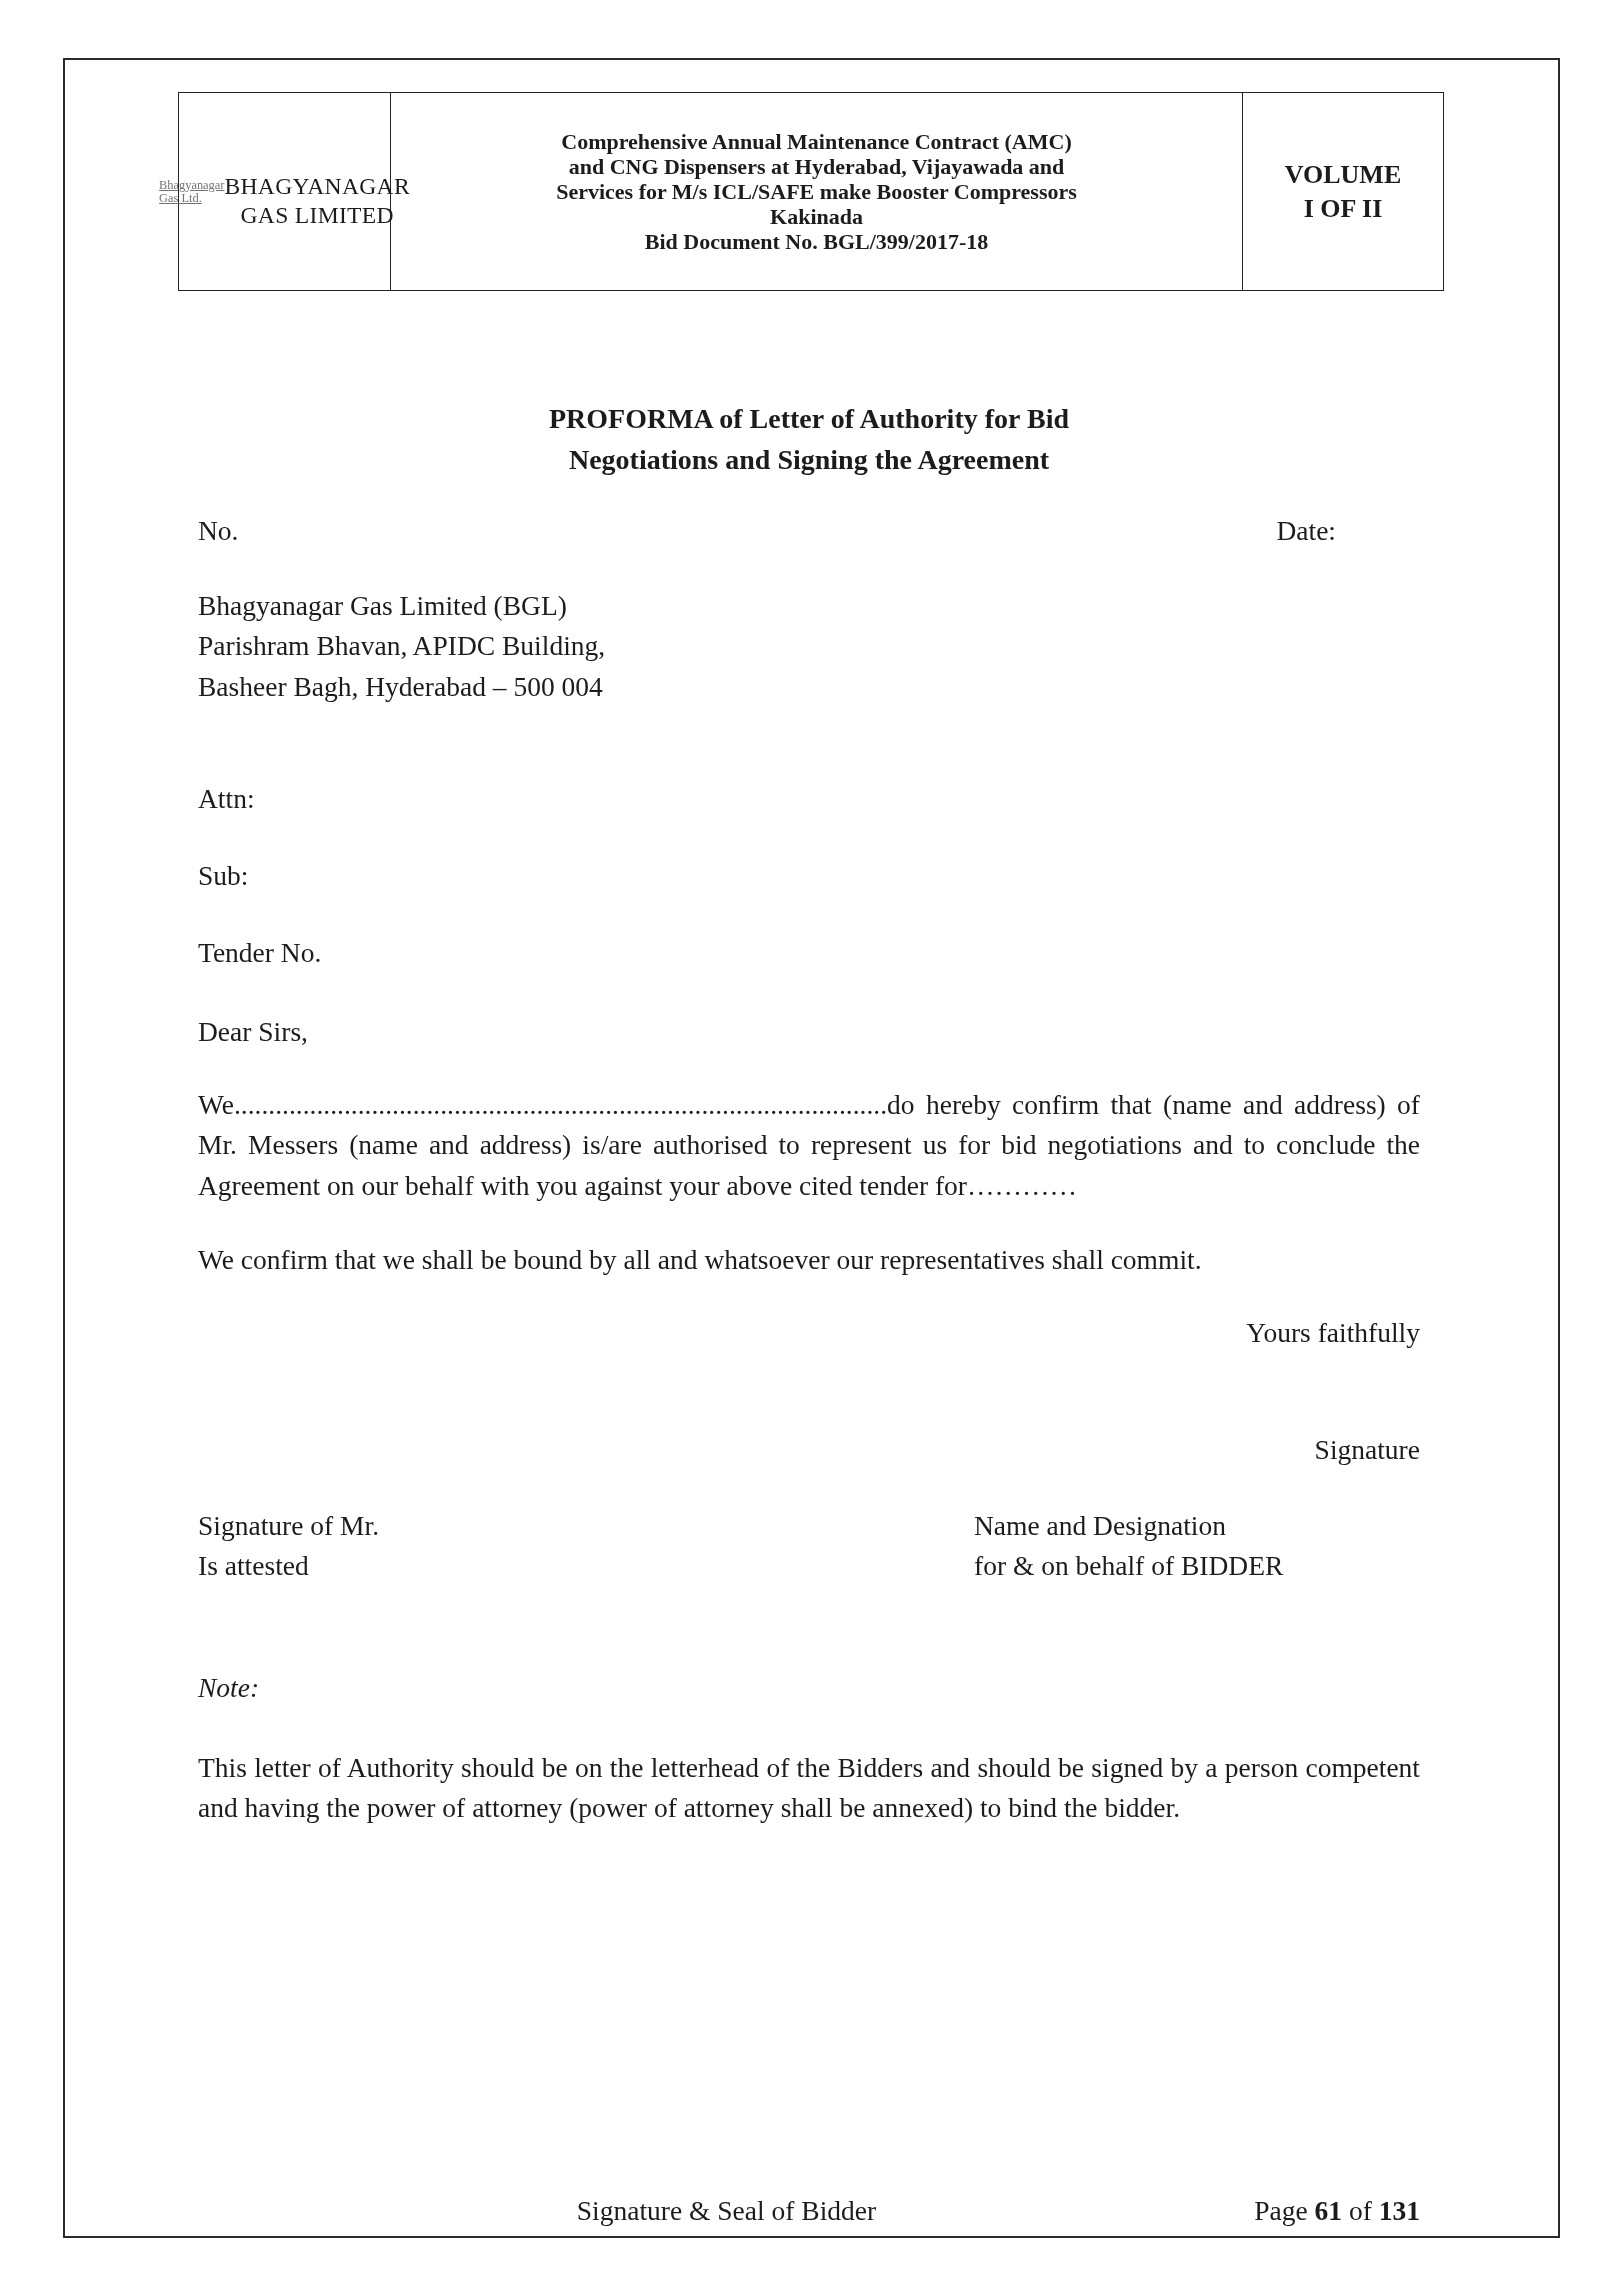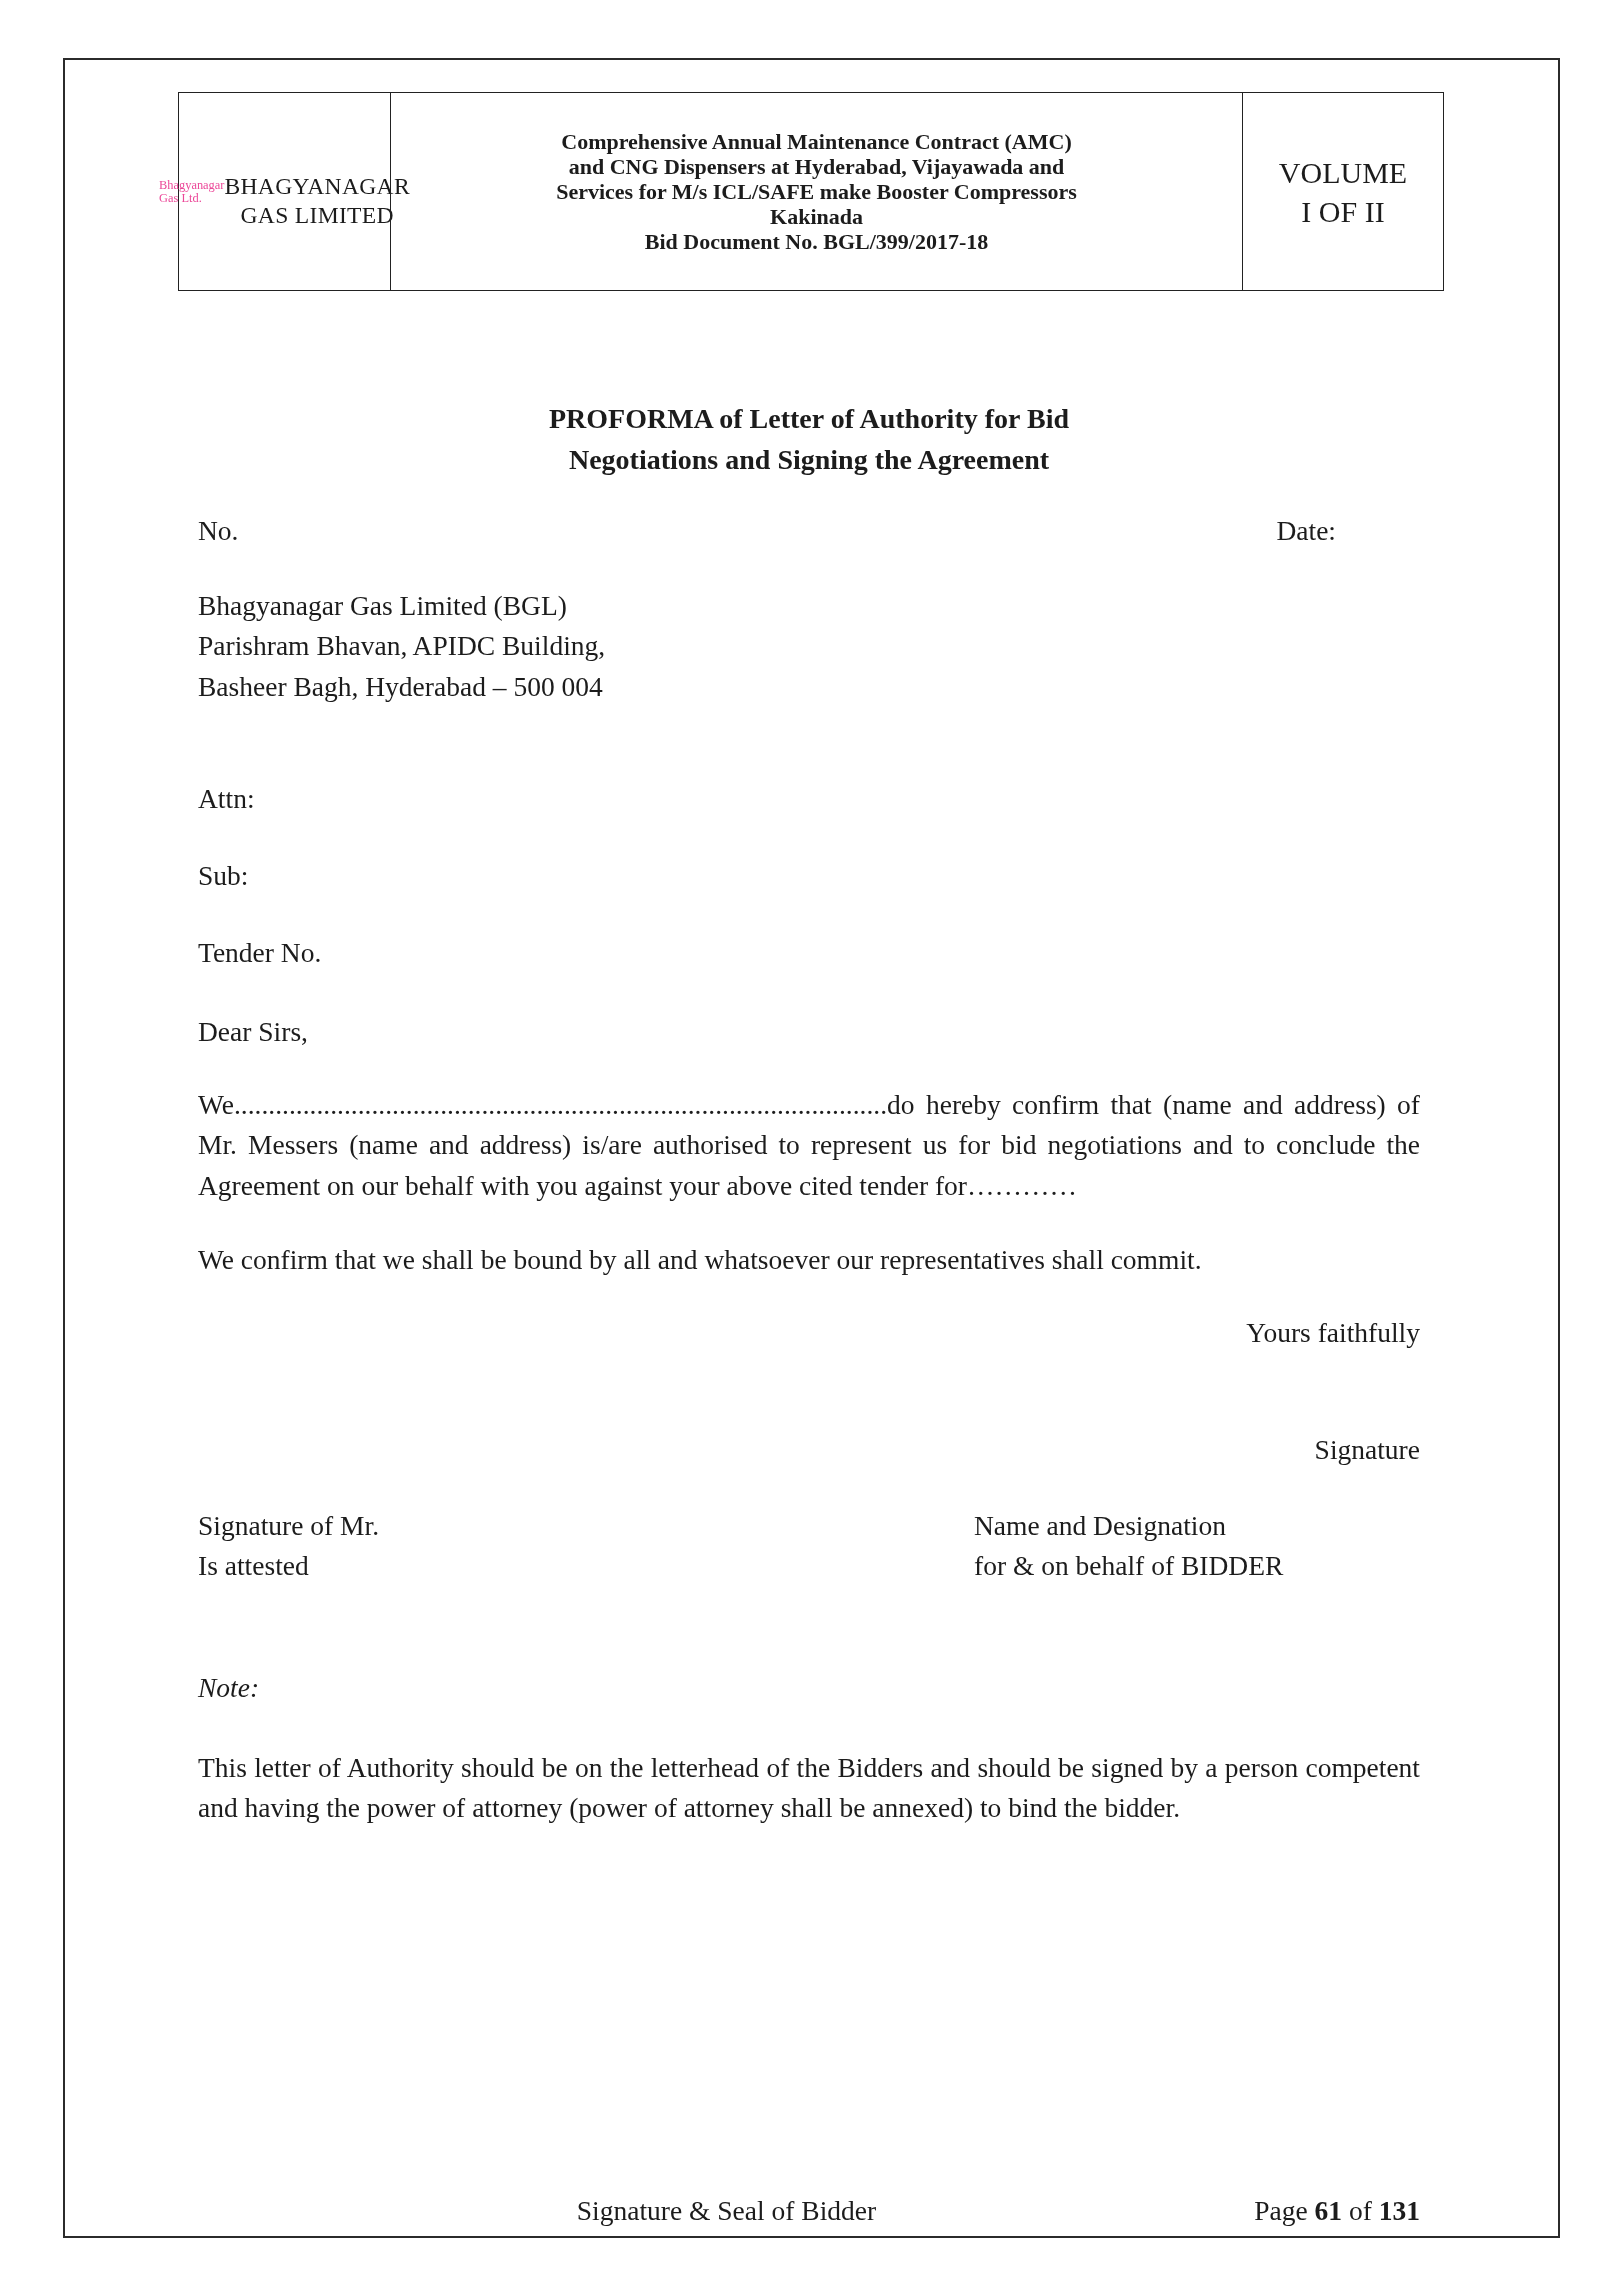--- a/index.html
+++ b/index.html
@@ -25,31 +25,31 @@
   
   .header-table {
     display:flex; width:1266px; margin-left:-20px;
     border:1.3px solid #222; height:199px; background:#fff;
   }
   .ht-cell + .ht-cell { border-left:1.3px solid #222; }
   .logo-cell {
     width:211px; display:flex; 
     align-items:center; justify-content:center; padding:3.9px 2.6px;
   }
-  .logo-tagline { font-size:12.4px; color:#ec4899; line-height:1.1; margin-top:1.3px; }
+  .logo-tagline { font-size:12.4px; color:#737373; line-height:1.1; margin-top:1.3px;text-decoration:underline; }
   .org-name { font-size:23.6px; line-height:1.2; text-align:center; margin-top:18px; letter-spacing:0.3px; }
   .title-cell {
     flex:1; display:flex; flex-direction:column; justify-content:center;
     text-align:center; font-weight:bold; font-size:22px; line-height:1.14;
     padding:6.5px 17px;
   }
   .volume-cell {
     width:201px; display:flex; flex-direction:column;
     align-items:center; justify-content:center;
-    font-size:30px; line-height:1.3; text-align:right;
+    font-size:26px; line-height:1.3; text-align:right;font-weight:bold;
   }
 
   
   .letter-heading { margin-top:108px; text-align:center; font-weight:bold; font-size:28px; line-height:1.45; }
   .no-date-row { display:flex; justify-content:space-between; margin-top:31px; }
   .date-label { margin-right:84px; }
   .address-block { margin-top:35px; }
   .attn-line   { margin-top:72px; }
   .sub-line    { margin-top:37px; }
   .tender-line { margin-top:37px; }

